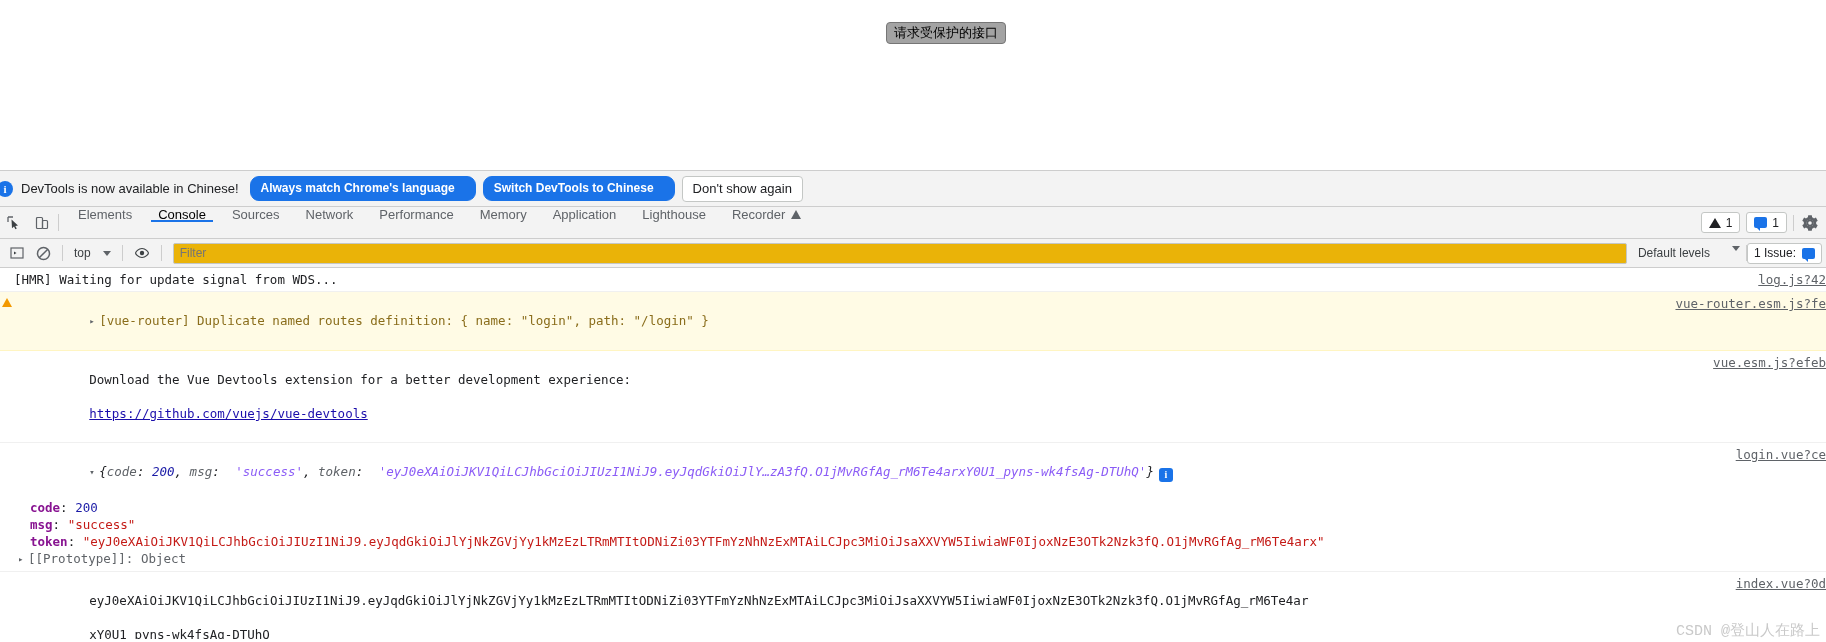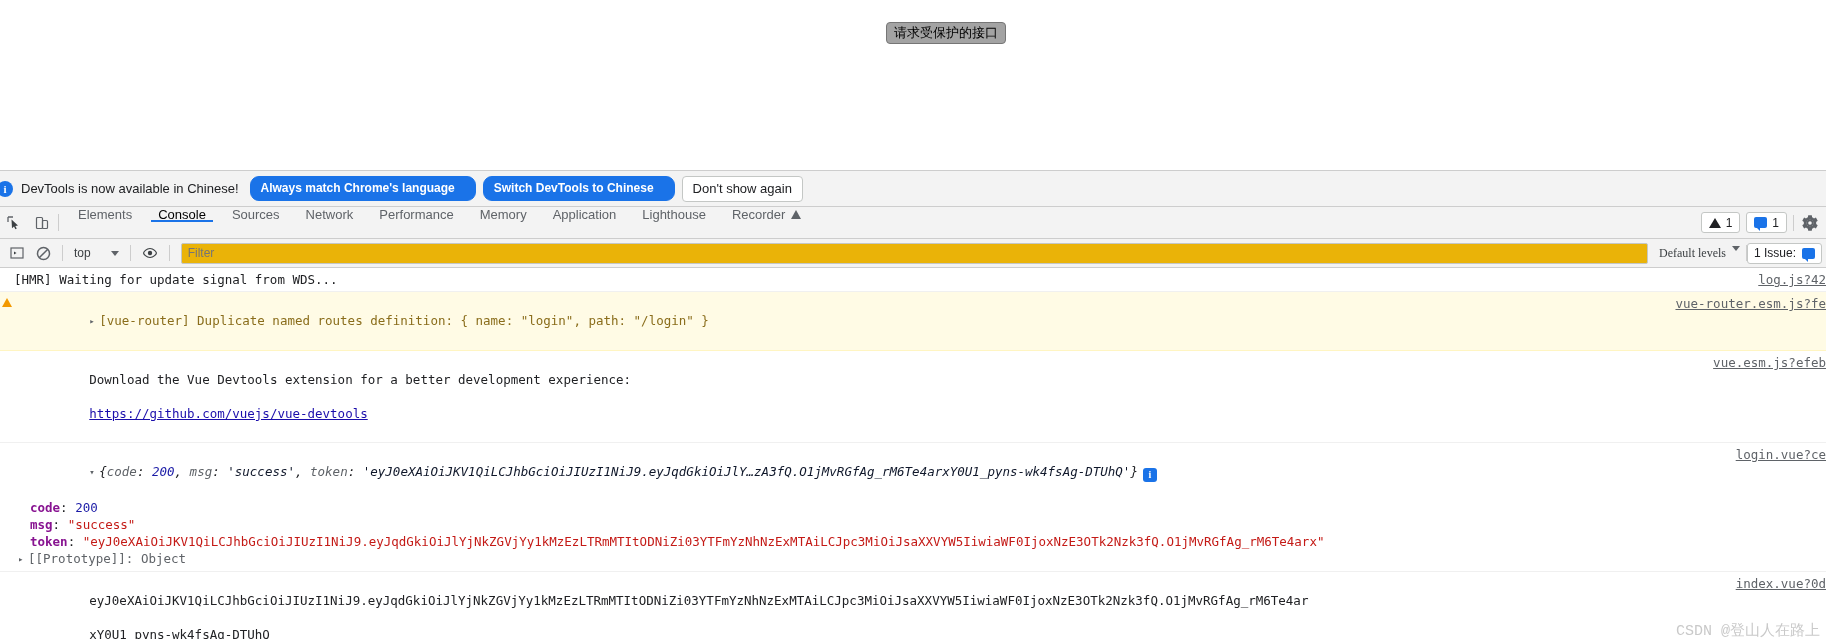--- a/index.html
+++ b/index.html
@@ -143,37 +143,37 @@
   
   .filterbar {
     height: 29px;
     background: #f3f3f3;
     border-bottom: 1px solid #cdcdcd;
     display:flex; align-items:center; padding: 0 4px; gap: 0;
   }
   .fb-btn { width:26px; height:22px; display:flex; align-items:center; justify-content:center; cursor:pointer; }
   .fb-sep { width:1px; height:16px; background:#cdcdcd; margin:0 6px; }
   .ctx-select {
-    font-size:12px; color:#3c4043; display:flex; align-items:center; gap:20px;
+    font-size:12px; color:#3c4043; display:flex; align-items:center; gap:12px;
     padding: 2px 5px; cursor:pointer;
   }
   .caret { width:0;height:0;border-left:4px solid transparent;border-right:4px solid transparent;border-top:5px solid #5f6368; }
   .filter-input {
     flex: 1 1 auto;
     height: 21px; margin: 0 5px;
     border:1px solid #c4c7c5; border-radius:2px;
     background:#eab308;
     font-size:12px; color:#202124;
     padding: 0 6px;
     font-family: "Liberation Sans", sans-serif;
     outline:none;
   }
   .levels {
-    font-size:12px; color:#3c4043; display:flex; align-items:flex-start; gap:6px;
-    padding: 2px 6px; cursor:pointer; white-space:nowrap;font-family:Liberation Serif, serif;
+    font-size:12px; color:#3c4043; display:flex; align-items:flex-start; gap:22px;
+    padding: 2px 6px; cursor:pointer; white-space:nowrap;
   }
   .issues {
     display:flex; align-items:center; gap:6px;
     border:1px solid #c4c7c5; border-radius:3px; background:#fff;
     padding: 2px 6px; height:21px; font-size:12px; color:#202124;
     cursor:pointer; white-space:nowrap; 
   }
 
   
   .console {
@@ -214,21 +214,21 @@
     vertical-align: 1px;
   }
   .vue-warn { color:#8a6d1b; }
   a.link { color:#1a0dab; text-decoration:underline; cursor:pointer; }
 
   
   .obj-preview { font-style: italic; }
   .tok-punc { color:#202124; }
   .tok-key { color:#5f6368; }
   .tok-num { color:#1a1aa6; }
-  .tok-str { color:#0f172a; }
+  .tok-str { color:#8b5cf6;margin-left:8px; }
   .prop-line { padding-left: 30px; white-space: nowrap; }
   .prop-key { color:#881391; font-weight:bold; }
   .prop-num { color:#1a1aa6; }
   .prop-str { color:#c41a16; }
   .proto-line { padding-left: 18px; color:#5f6368; }
   .proto-line .pk { color:#5f6368; }
   .info-badge {
     display:inline-flex; align-items:center; justify-content:center;
     width:14px;height:14px;border-radius:3px;background:#1a73e8;color:#fff;
     font-family:"Liberation Serif", serif; font-size:10px; font-weight:bold;

